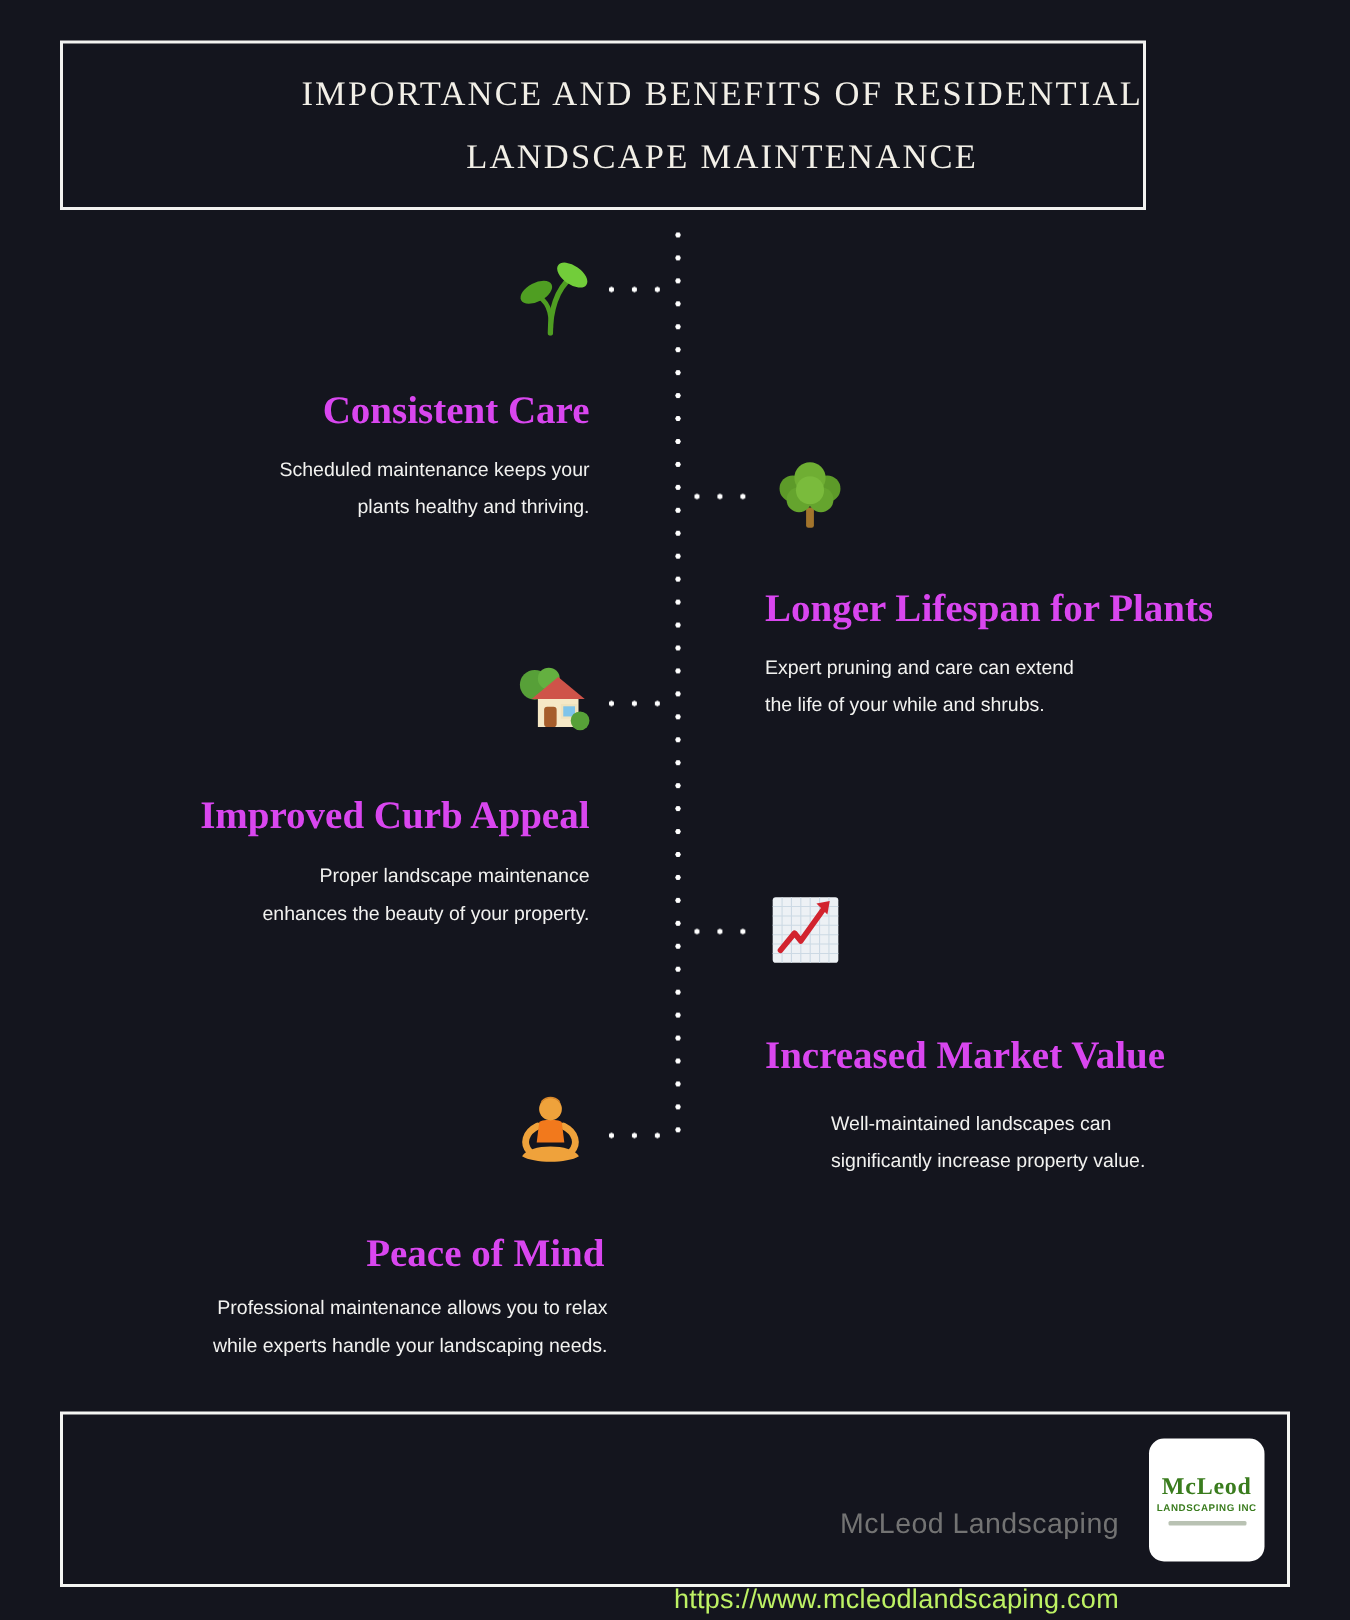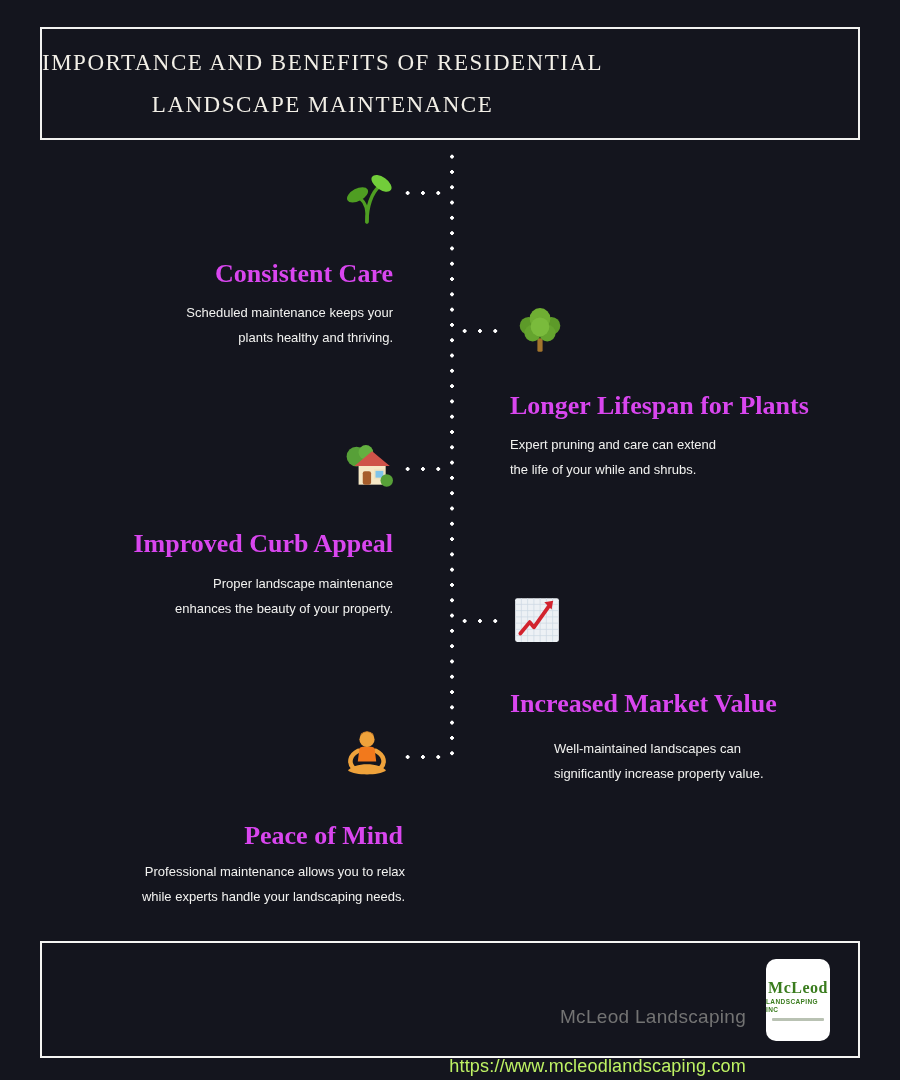--- a/index.html
+++ b/index.html
@@ -7,23 +7,23 @@
   body {
     position:relative;
     background:#14151e;
     font-family:"Liberation Sans", sans-serif;
     overflow:hidden;
   }
   .abs { position:absolute; }
 
   
   .title-box {
-    left:40px; top:27px; width:820px; height:113px;
+    left:40px; top:27px; width:724px; height:113px;
     border:2px solid #f2f2f0;
-    display:flex; align-items:center; justify-content:flex-start;
+    display:flex; align-items:center; justify-content:flex-end;
   }
   .title-text {
     font-family:"Liberation Serif", serif;
     font-weight:400;
     font-size:23px;
     line-height:42px;
     letter-spacing:1.5px;
     color:#f2efe7;
     text-align:center;
     white-space:pre-line;
@@ -70,21 +70,21 @@
     right:154px; top:1006px;
     font-size:19px; font-weight:400; color:#737373;
     letter-spacing:0.3px; white-space:nowrap;
   }
   .company-url {
     right:154px; top:1056px;
     font-size:18px; font-weight:400; color:#bef264;
     letter-spacing:0.2px; white-space:nowrap;
   }
   .logo-card {
-    left:766px; top:959px; width:64px; height:82px;
+    left:766px; top:959px; width:77px; height:82px;
     background:#ffffff; border-radius:10px;
     display:flex; flex-direction:column; align-items:center; justify-content:center;
     gap:2px;
   }
   .logo-name {
     font-family:"Liberation Serif", serif;
     font-weight:700; font-size:16px; line-height:16px;
     color:#3a7c1e; letter-spacing:0.5px;
   }
   .logo-sub {

